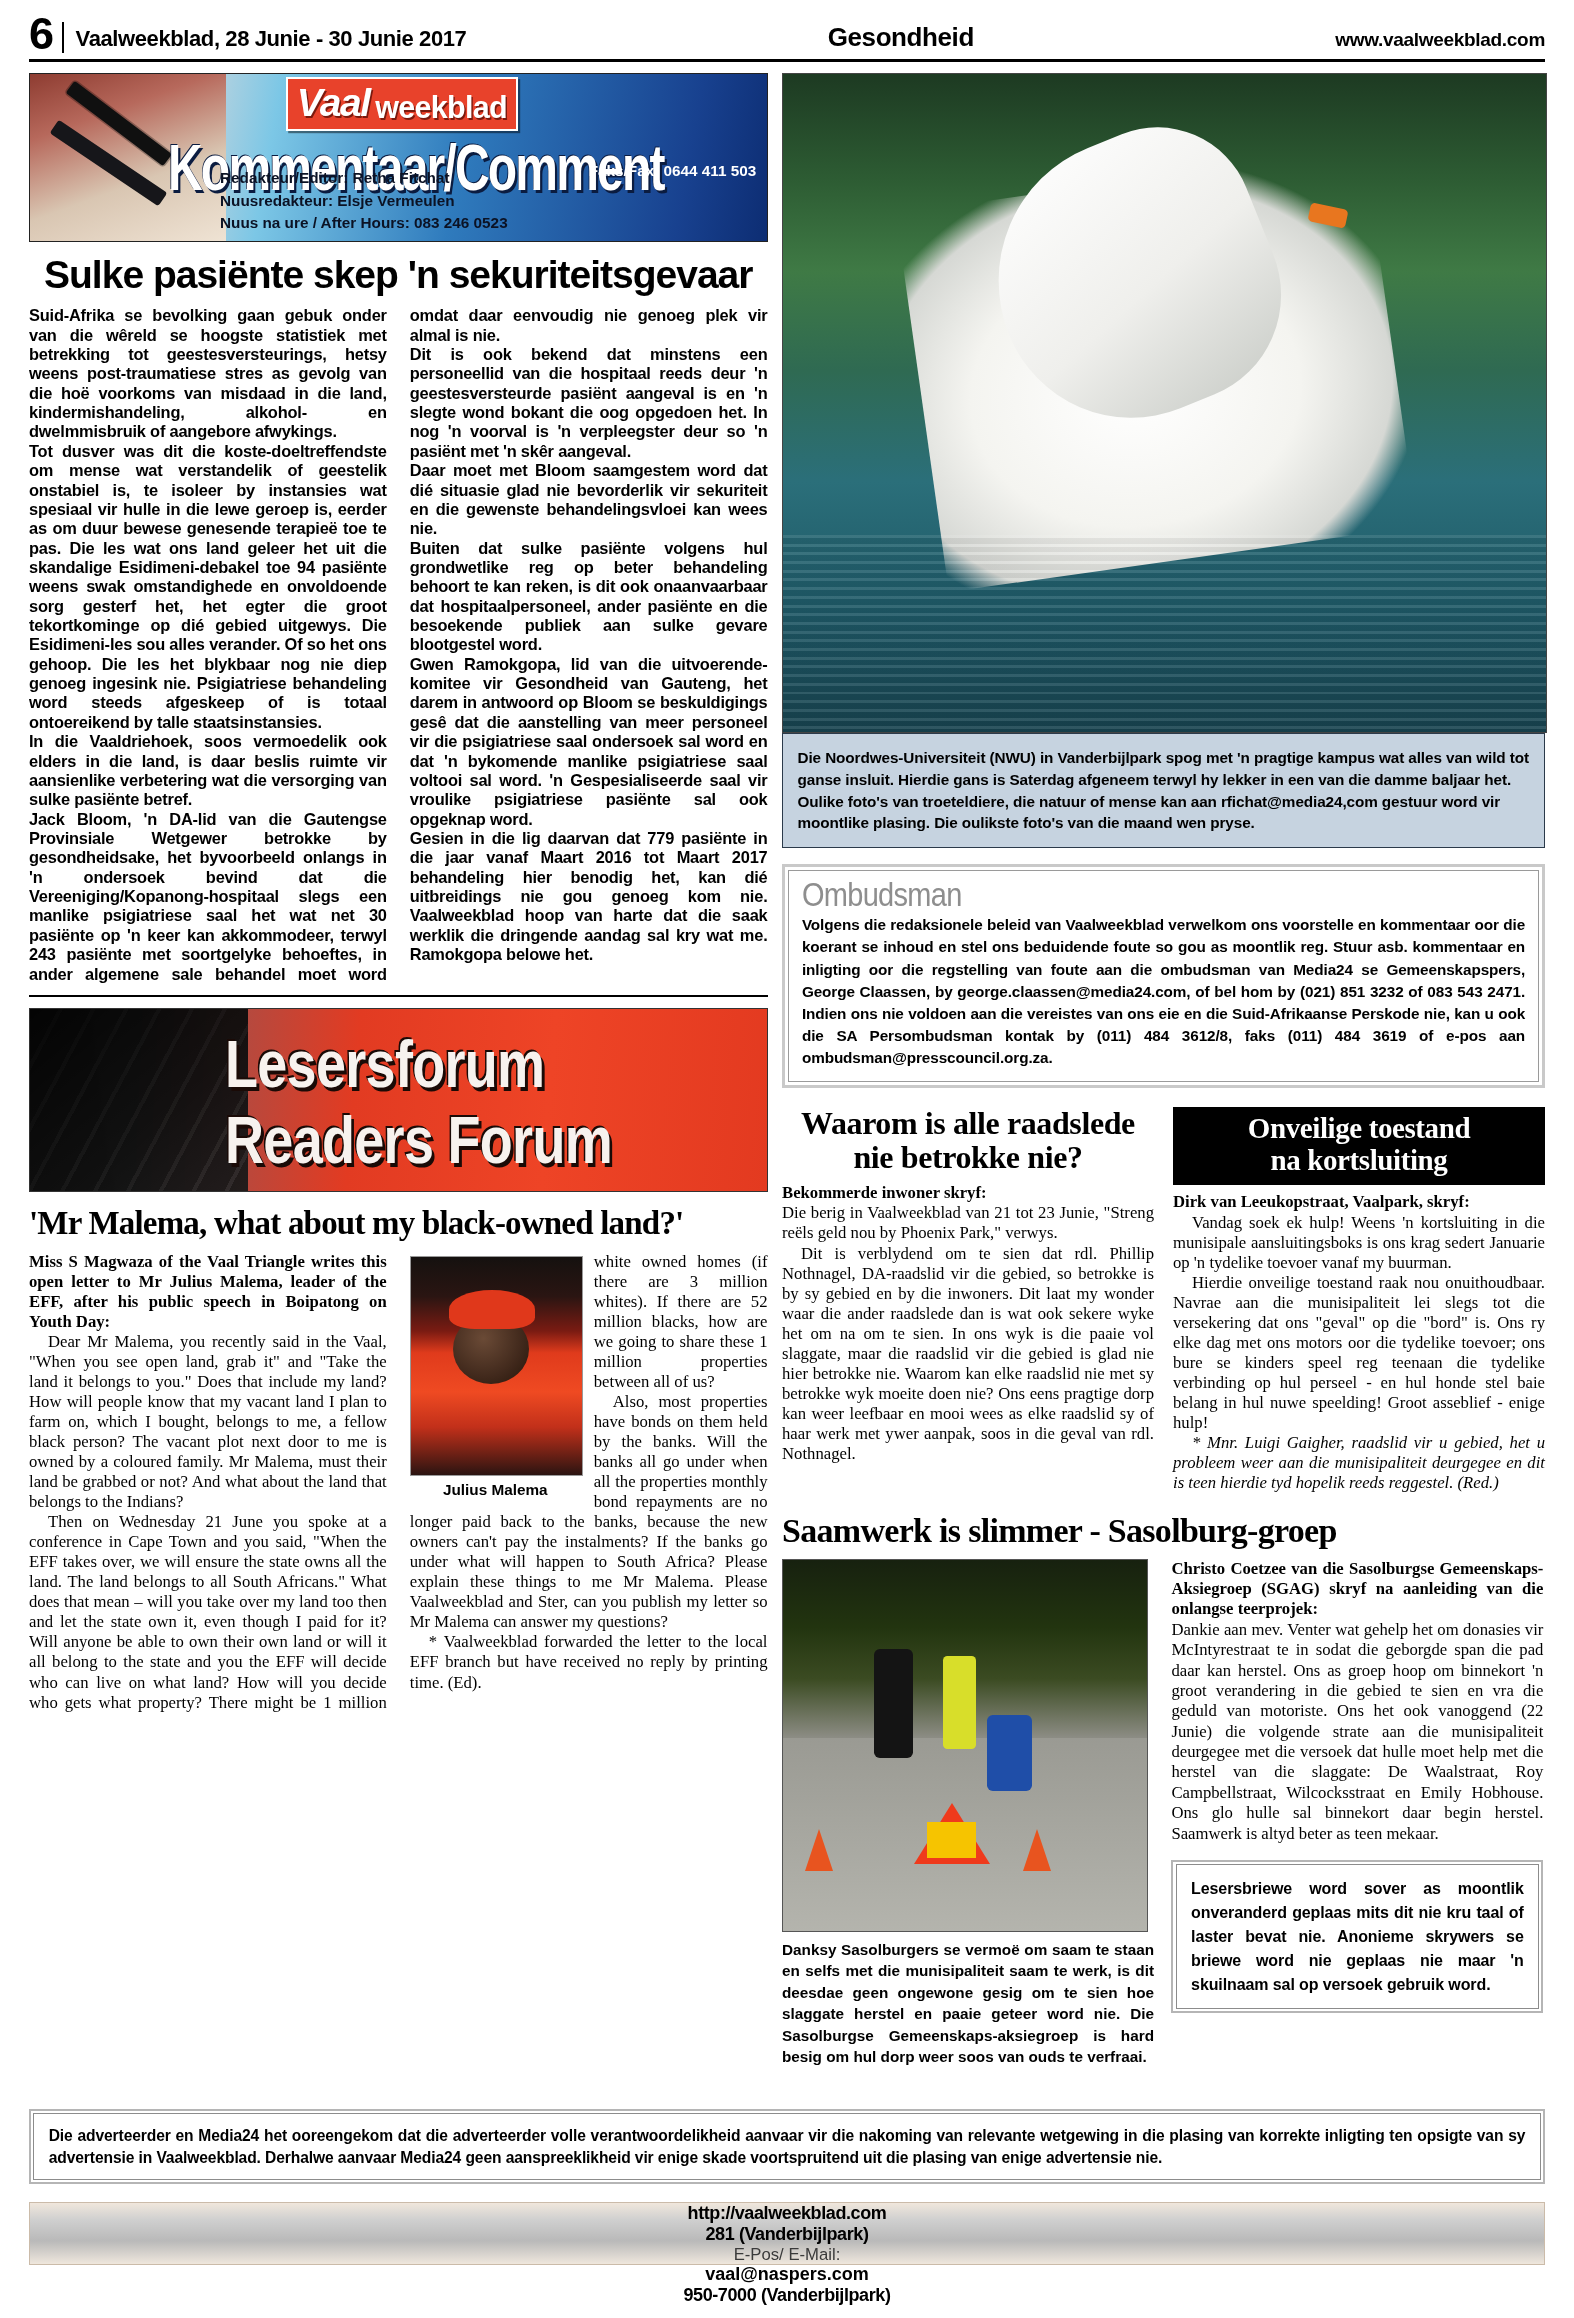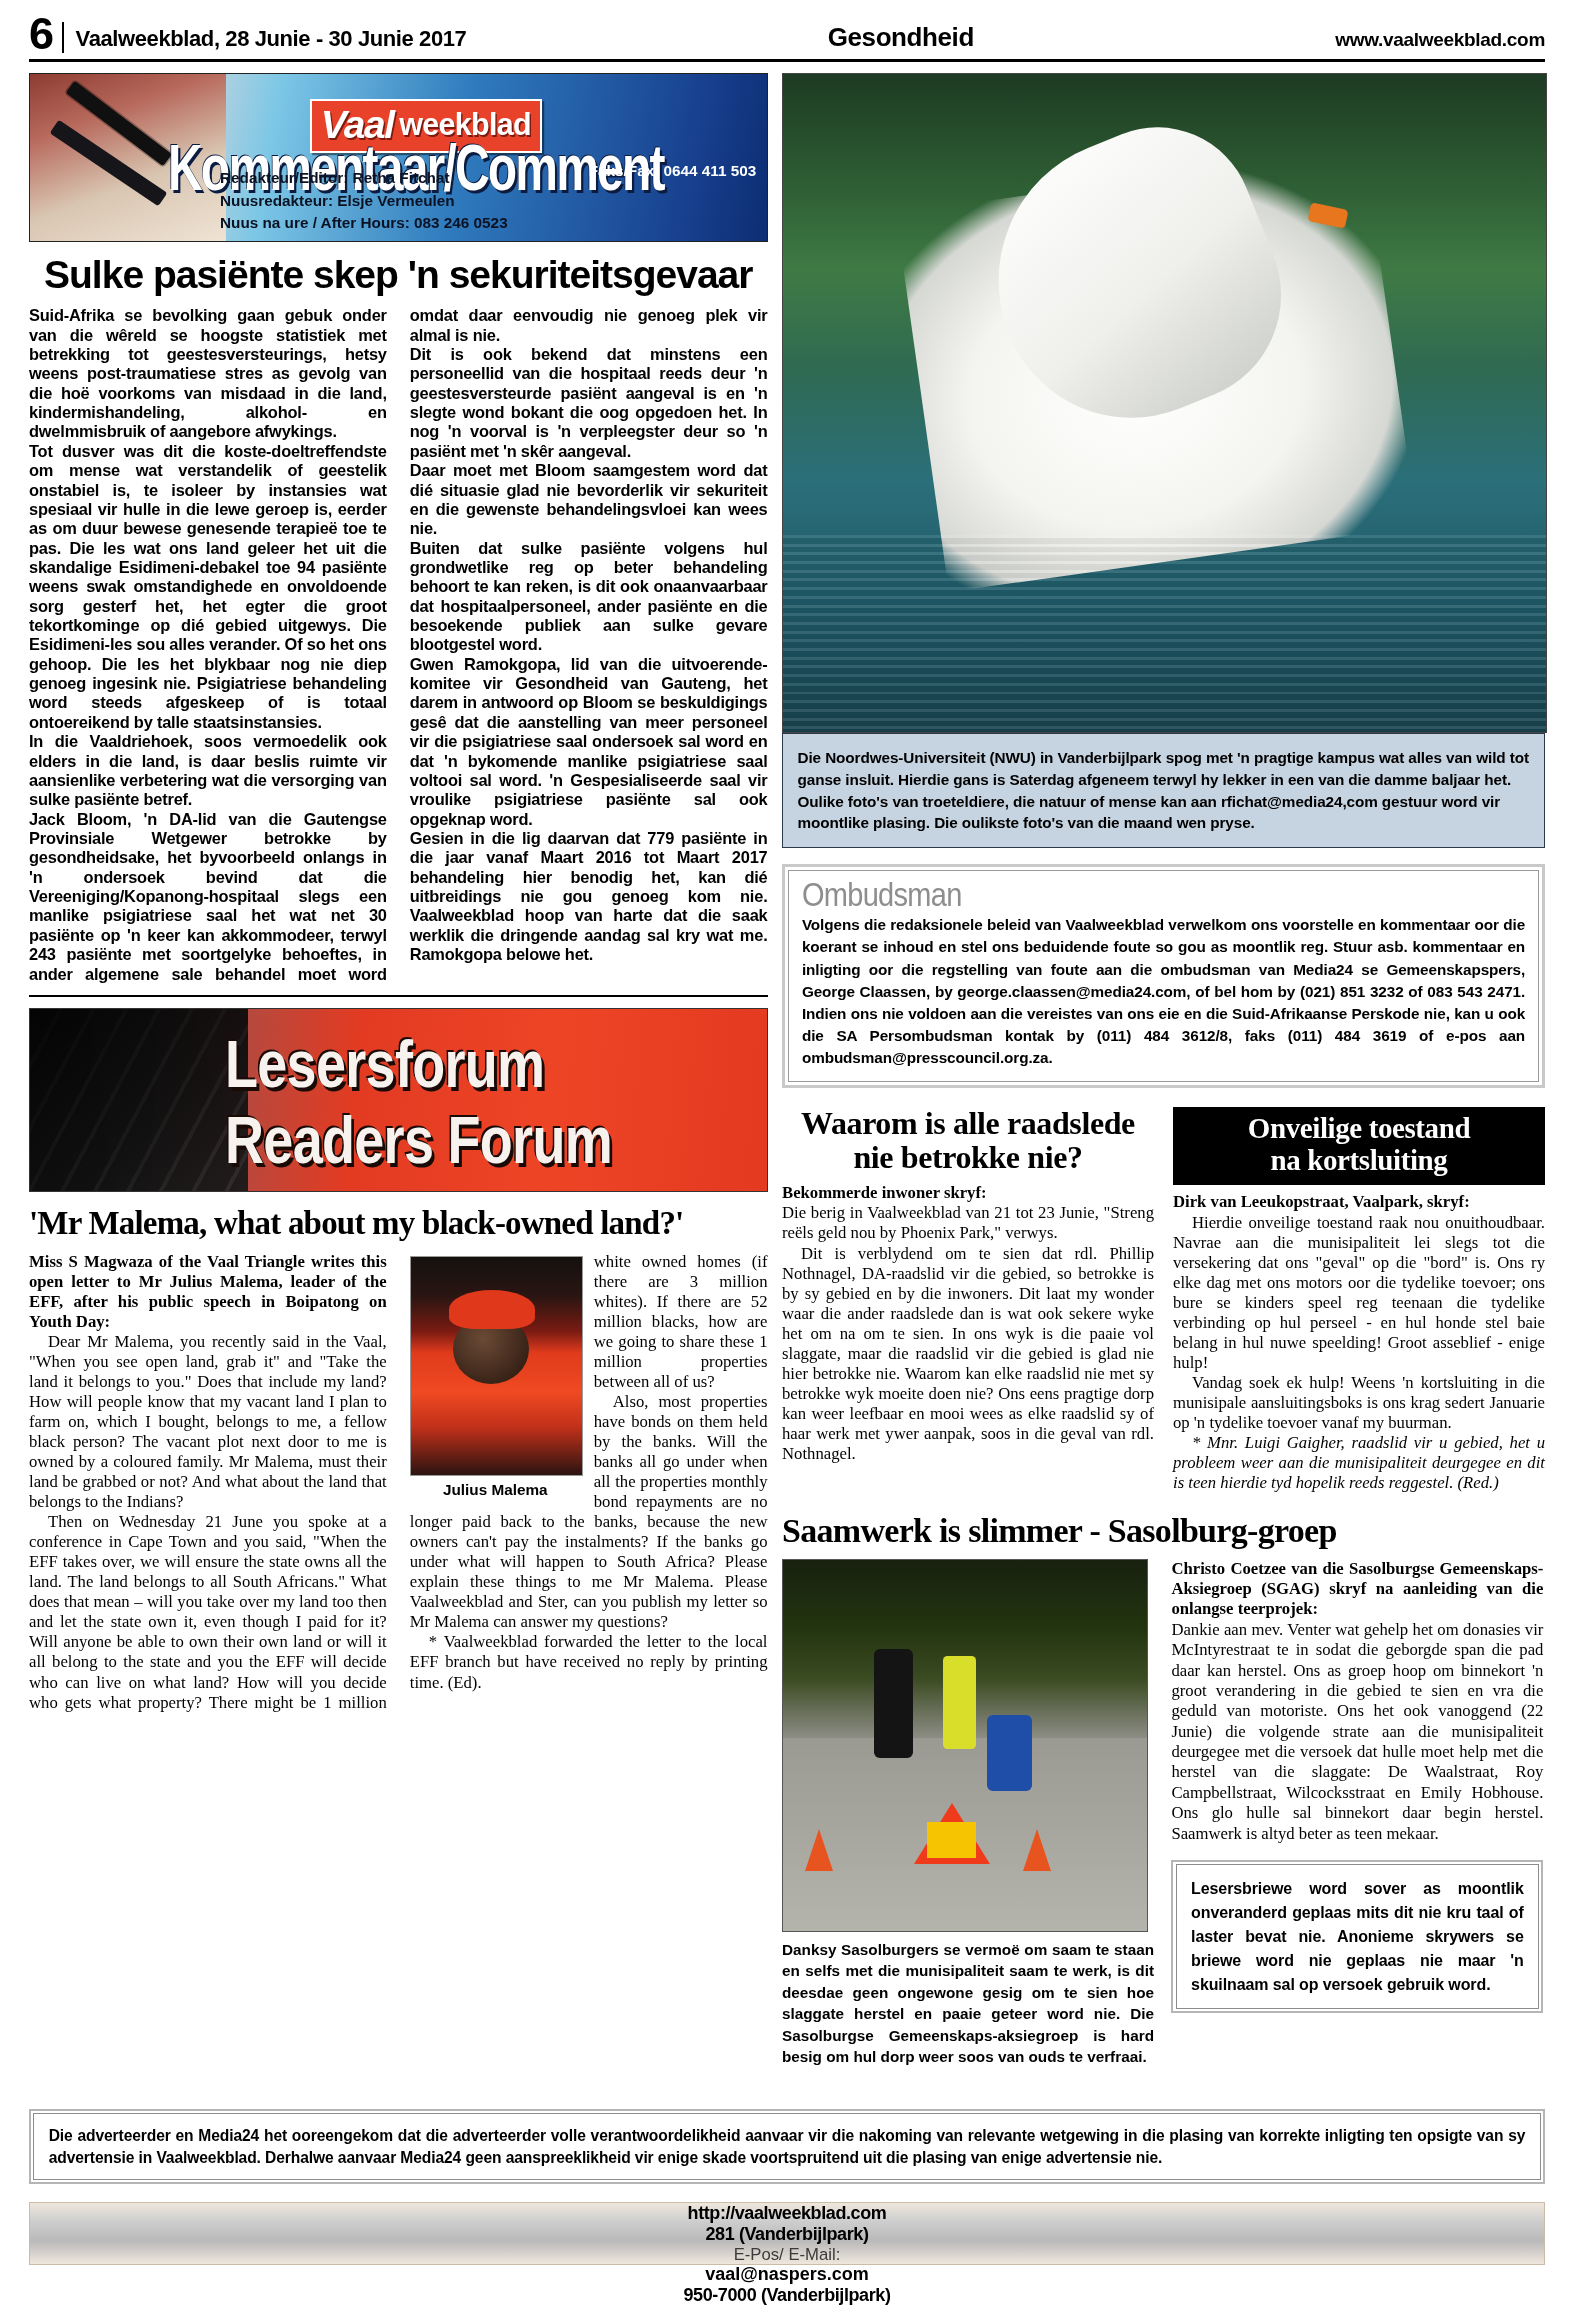--- a/index.html
+++ b/index.html
@@ -23,22 +23,22 @@
 
   
   .komm-banner{position:relative;height:167px;overflow:hidden;border:0.7px solid #222;
     background:linear-gradient(100deg,#8f3b33 0%,#b5685c 8%,#cfd7dc 20%,#7cc7e6 33%,#2f7bbd 58%,#18418f 88%,#0d2d73 100%);}
   .pen{position:absolute;left:0;top:0;width:196px;height:100%;
     background:linear-gradient(160deg,#8e3c31 0%,#b7695c 28%,#d9c6b2 62%,#efe3d4 100%);}
   .pen:before{content:"";position:absolute;left:28px;top:42px;width:122px;height:14.5px;background:#101010;
     transform:rotate(37deg);border-radius:2.9px;box-shadow:0 0 0 1.5px rgba(0,0,0,.3);}
   .pen:after{content:"";position:absolute;left:13px;top:81px;width:131px;height:16px;background:#16161a;
     transform:rotate(34deg);border-radius:2.9px;}
-  .vaal-tag{position:absolute;left:256px;top:25px;background:#e8422b;border:2.2px solid #fff;
-    padding:1.5px 8.7px 4.4px 8.7px;display:flex;align-items:center;gap:5.8px;box-shadow:2.2px 2.2px 0 rgba(0,0,0,.45);margin-left:24px;}
+  .vaal-tag{position:absolute;left:256px;top:3px;background:#e8422b;border:2.2px solid #fff;
+    padding:1.5px 8.7px 4.4px 8.7px;display:flex;align-items:flex-end;gap:5.8px;box-shadow:2.2px 2.2px 0 rgba(0,0,0,.45);}
   .vaal-tag .v1{font-family:"Liberation Sans",sans-serif;font-style:italic;font-weight:bold;font-size:39px;color:#fff;
     letter-spacing:-1.5px;text-shadow:1.5px 1.5px 0 #7b1a0e;}
   .vaal-tag .v2{font-family:"Liberation Sans",sans-serif;font-weight:bold;font-size:30.5px;color:#fff;letter-spacing:-0.7px;
     text-shadow:1.5px 1.5px 0 #7b1a0e;}
   .komm-title{position:absolute;left:138px;top:57px;right:4.4px;font-family:"Liberation Sans",sans-serif;font-weight:bold;
     font-size:48px;color:#fff;letter-spacing:-1.8px;text-shadow:2.2px 2.2px 0 #0b1c40, -0.7px -0.7px 0 #0b1c40;white-space:nowrap;
     transform:scaleY(1.35);transform-origin:left top;}
   .komm-credits{position:absolute;left:190px;bottom:5.8px;color:#0b1224;font-weight:bold;font-size:15.3px;line-height:1.5;}
   .komm-fax{position:absolute;right:10.2px;bottom:61px;color:#fff;font-weight:bold;font-size:15.3px;}
 
@@ -255,22 +255,22 @@
           </div>
         </div>
 
         <div class="sub-b">
           <div class="blackbar">
             <div>Onveilige toestand</div>
             <div>na kortsluiting</div>
           </div>
           <div class="serif-col" style="margin-top:7.3px;">
             <p class="lead">Dirk van Leeukopstraat, Vaalpark, skryf:</p>
+            <p class="ind">Vandag soek ek hulp! Weens 'n kortsluiting in die munisipale aansluitingsboks is ons krag sedert Januarie op 'n tydelike toevoer vanaf my buurman.</p>
             <p class="ind">Hierdie onveilige toestand raak nou onuithoudbaar. Navrae aan die munisipaliteit lei slegs tot die versekering dat ons "geval" op die "bord" is. Ons ry elke dag met ons motors oor die tydelike toevoer; ons bure se kinders speel reg teenaan die tydelike verbinding op hul perseel - en hul honde stel baie belang in hul nuwe speelding! Groot asseblief - enige hulp!</p>
-            <p class="ind">Vandag soek ek hulp! Weens 'n kortsluiting in die munisipale aansluitingsboks is ons krag sedert Januarie op 'n tydelike toevoer vanaf my buurman.</p>
             <p class="ind" style="font-style:italic;">* Mnr. Luigi Gaigher, raadslid vir u gebied, het u probleem weer aan die munisipaliteit deurgegee en dit is teen hierdie tyd hopelik reeds reggestel. (Red.)</p>
           </div>
         </div>
 
       </div>
 
       <h2 class="saam-head">Saamwerk is slimmer - Sasolburg-groep</h2>
 
       <div class="saam-grid">
         <div style="width:372px;">

